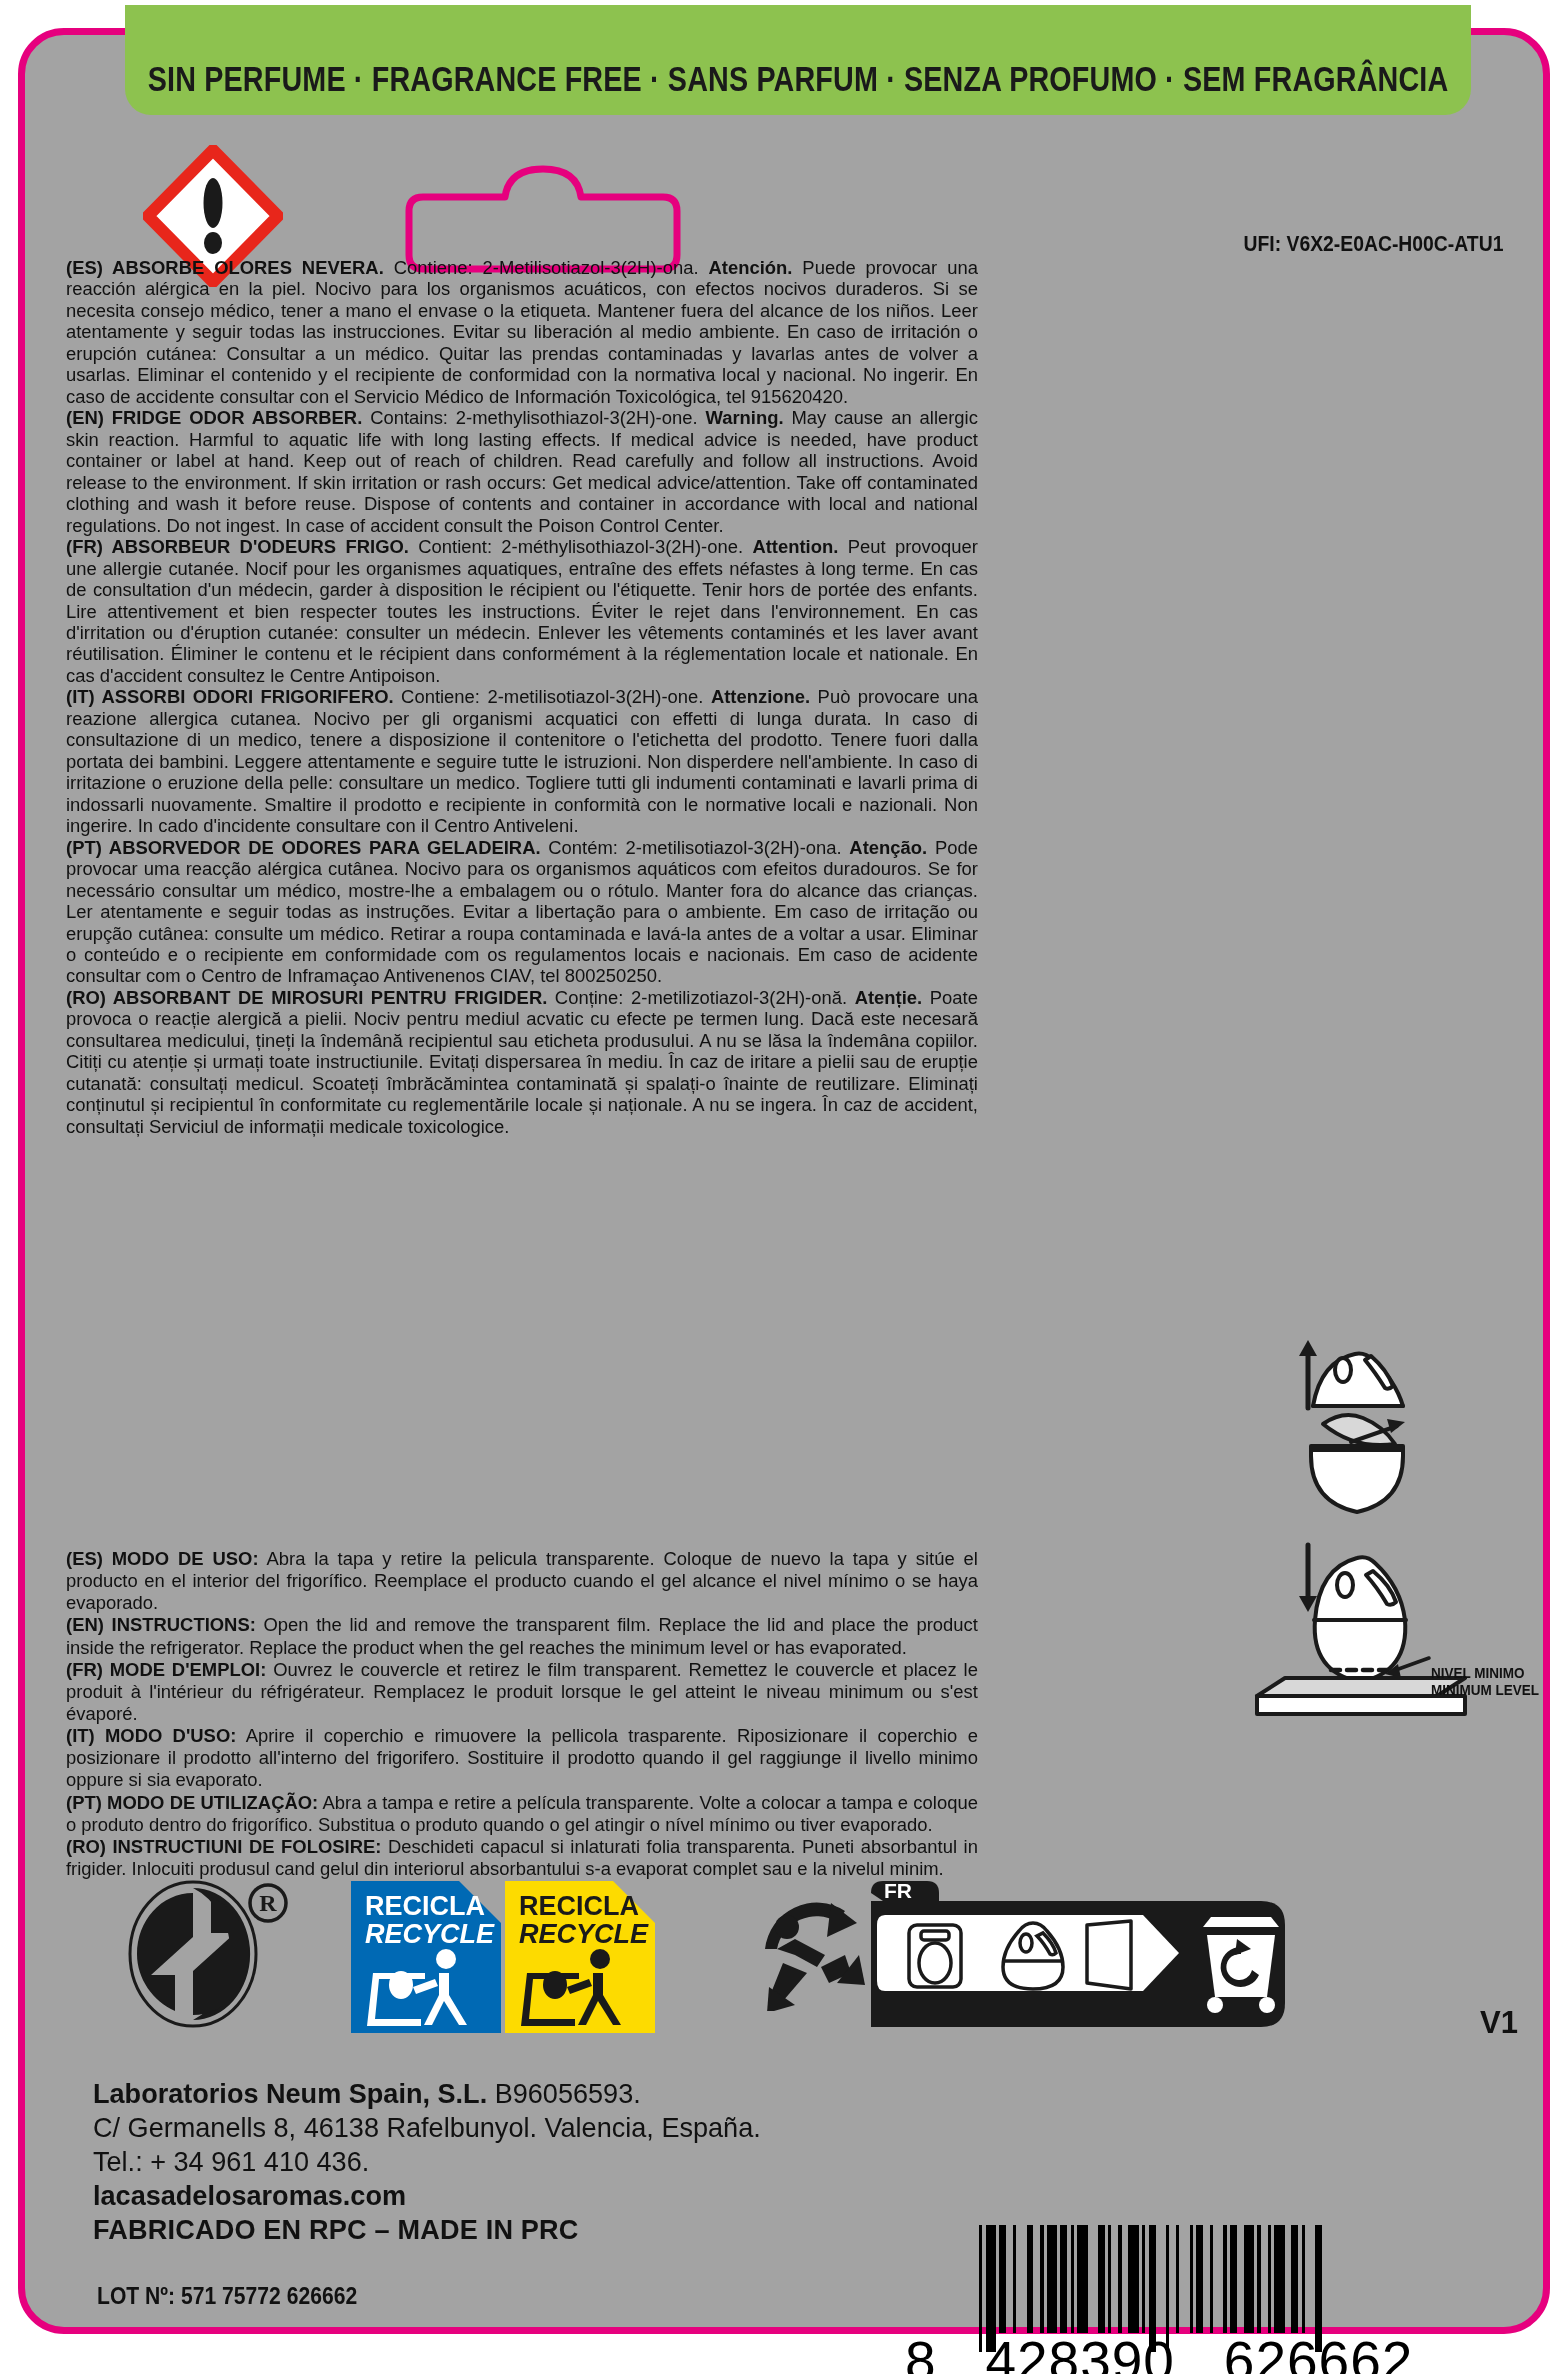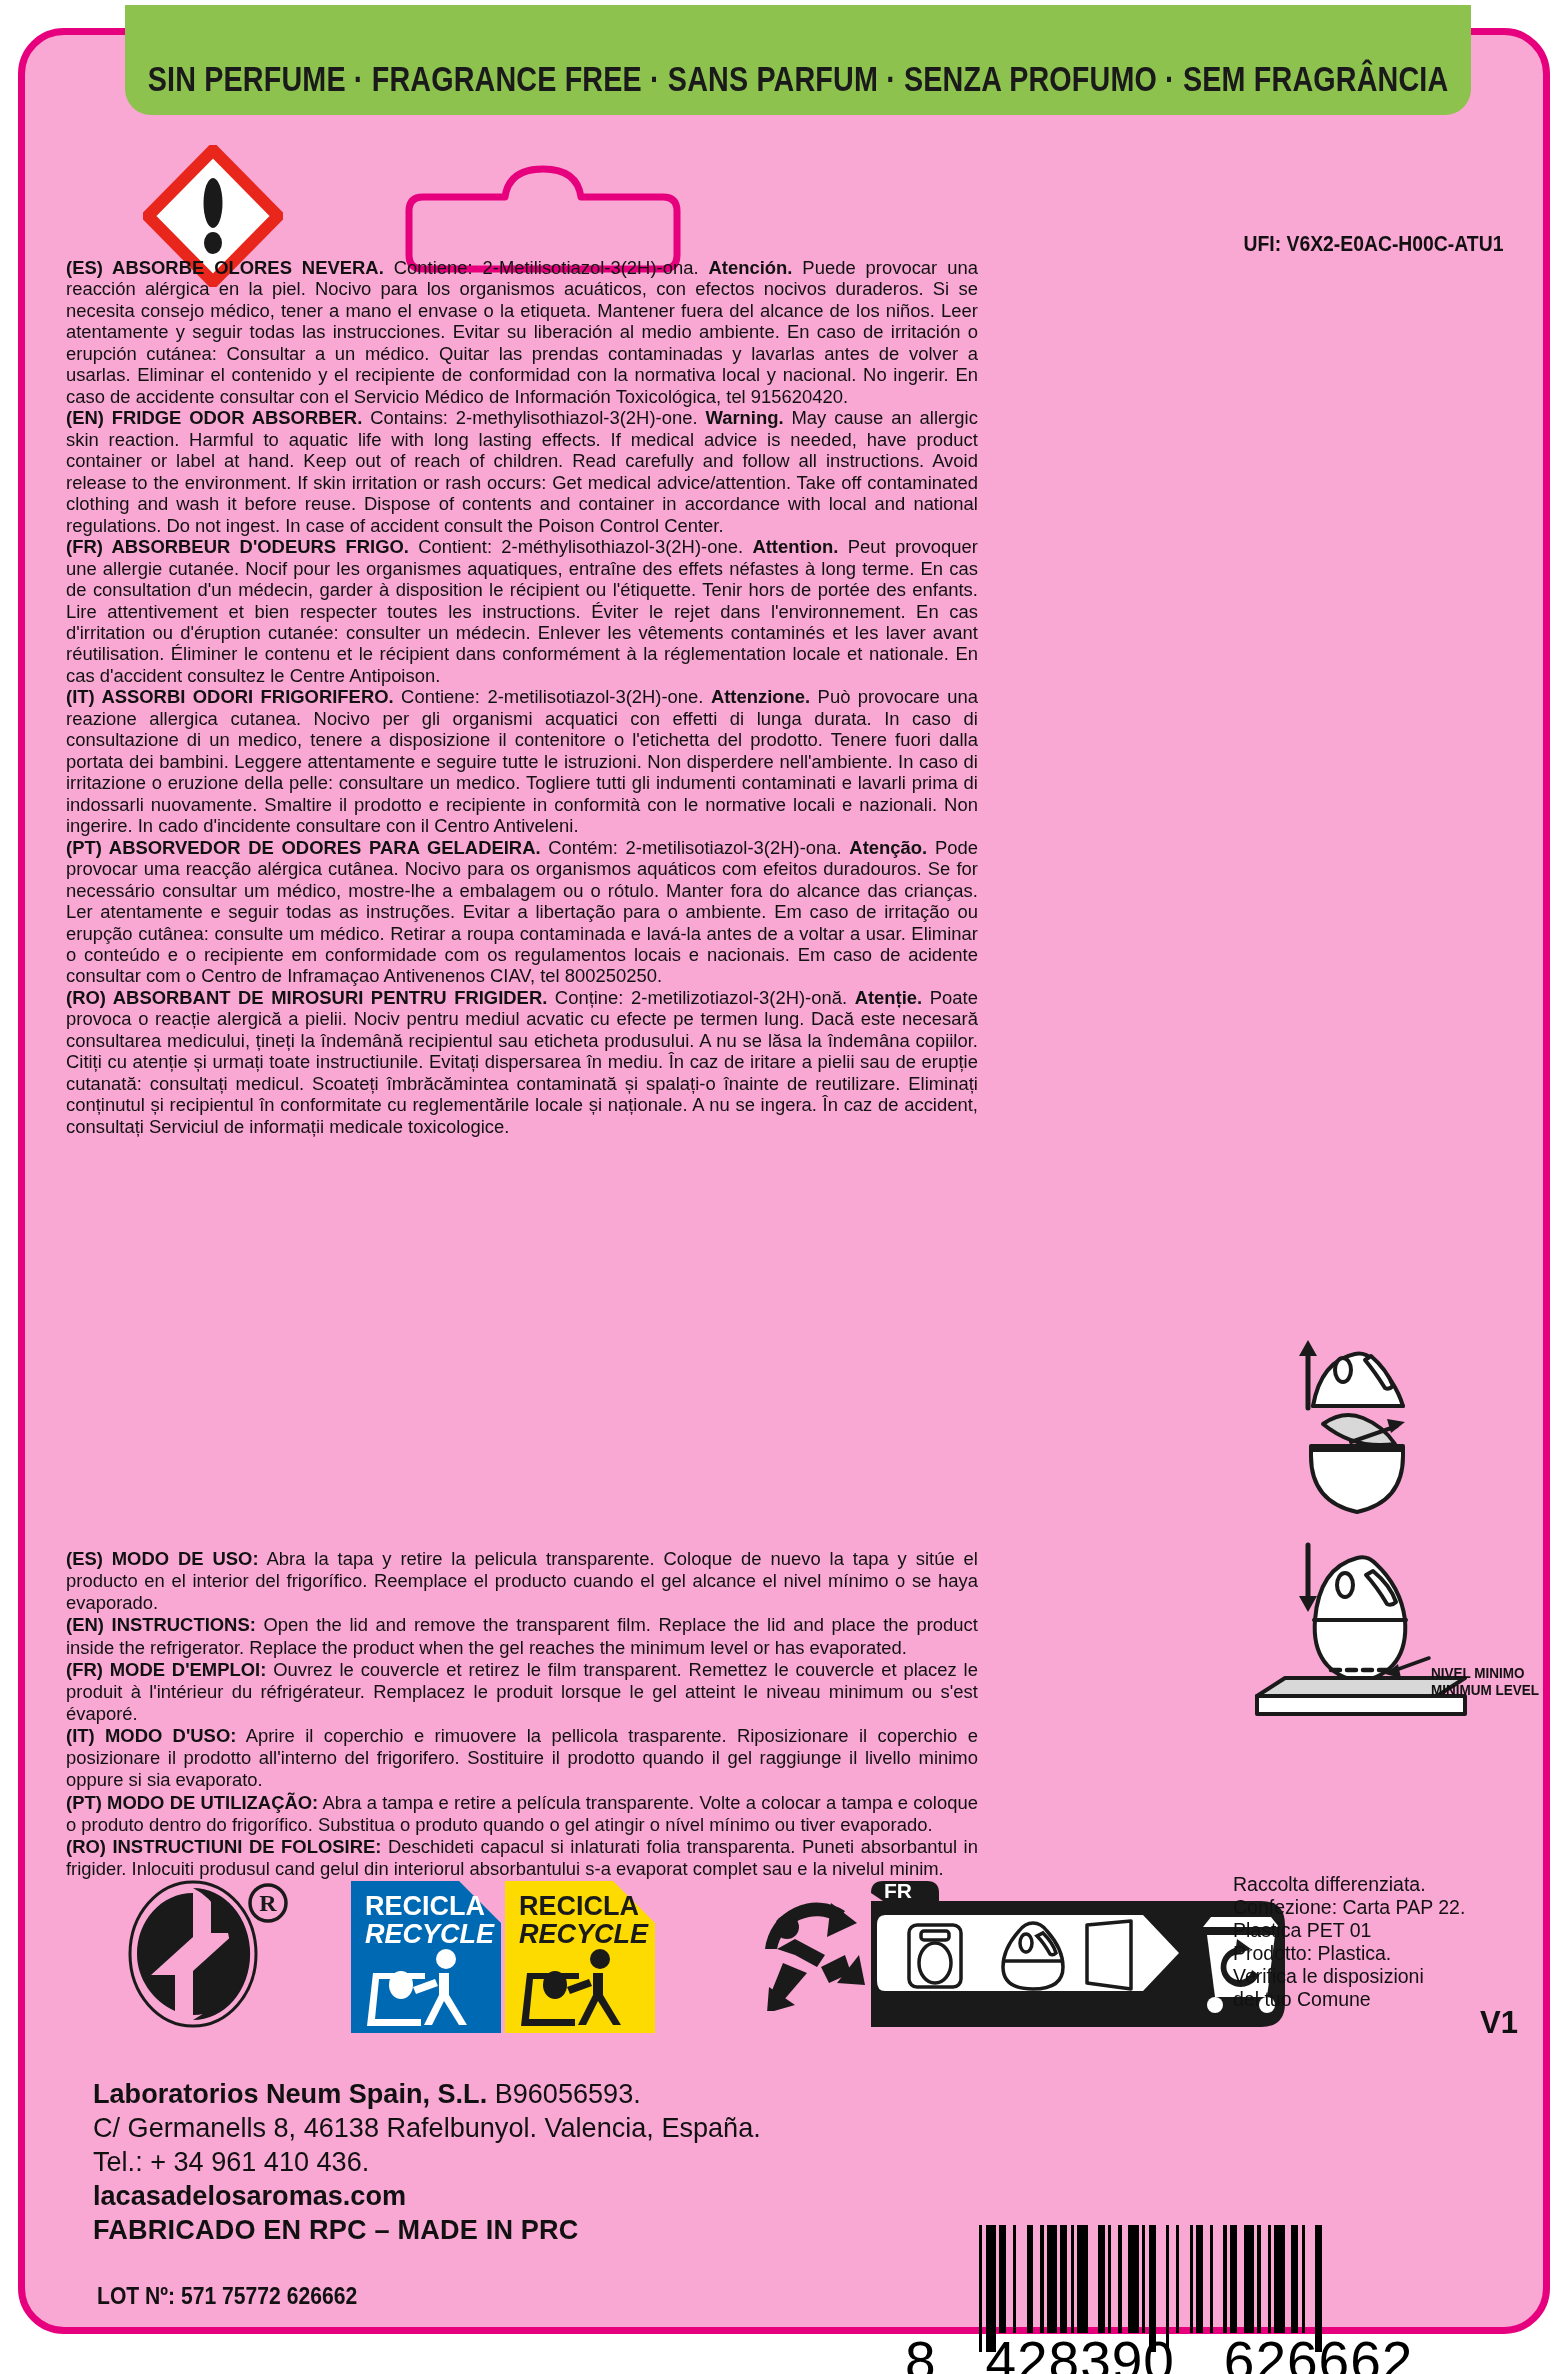--- a/index.html
+++ b/index.html
@@ -13,21 +13,21 @@
   }
 
   .label-card {
     position: absolute;
     left: 18px;
     top: 28px;
     width: 1532px;
     height: 2306px;
     border: 7px solid #e6007e;
     border-radius: 46px;
-    background: #f9a8d4;
+    background: #a3a3a3;
   }
 
   
   .banner {
     position: absolute;
     left: 100px;
     top: -30px;
     width: 1346px;
     height: 110px;
     background: #8dc24f;
@@ -400,26 +400,20 @@
         <circle cx="344" cy="124" r="8"></circle>
         <circle cx="396" cy="124" r="8"></circle>
       </g>
       <g fill="#1a1a1a">
         <path d="M370 66 a20 20 0 1 0 18 28 l-7 -5 a13 13 0 1 1 -11 -16 z"></path>
         <polygon points="366,58 380,68 364,74"></polygon>
       </g>
     </svg>
   </div>
 
-  <div class="raccolta">Raccolta differenziata.
-Confezione: Carta PAP 22.
-Plastica PET 01
-Prodotto: Plastica.
-Verifica le disposizioni
-del tuo Comune</div>
   <div class="version-tag">V1</div>
 
   <div class="maker">
     <div class="maker-line"><span class="bold">Laboratorios Neum Spain, S.L.</span><span> B96056593.</span></div>
     <div class="maker-line">C/ Germanells 8, 46138 Rafelbunyol. Valencia, España.</div>
     <div class="maker-line">Tel.: + 34 961 410 436.</div>
     <div class="maker-line url">lacasadelosaromas.com</div>
     <div class="maker-line made">FABRICADO EN RPC – MADE IN PRC</div>
   </div>
 

